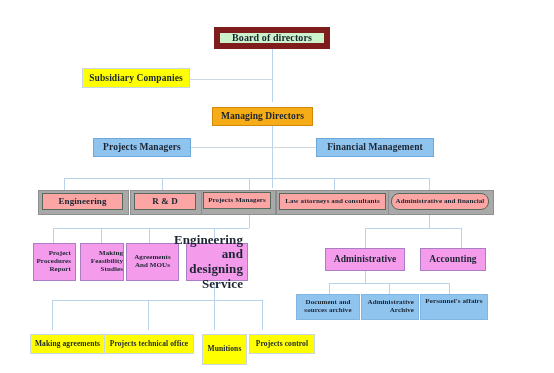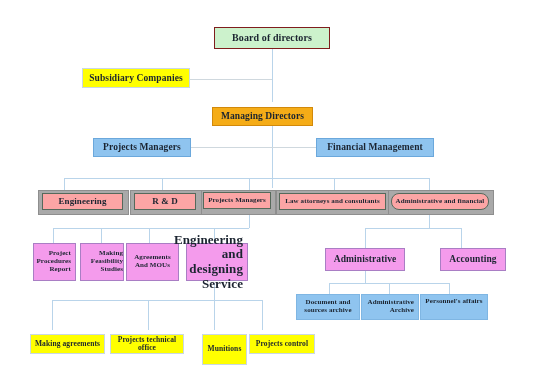--- a/index.html
+++ b/index.html
@@ -6,21 +6,21 @@
   body{width:554px;height:373px;overflow:hidden;
        font-family:"Liberation Serif","DejaVu Serif",serif;}
   #canvas{position:relative;width:554px;height:373px;background:#fff;}
 
   .node{position:absolute;box-sizing:border-box;display:flex;
         align-items:center;justify-content:center;text-align:center;
         color:#1b2430;line-height:1.12;letter-spacing:.1px;
         font-weight:700;z-index:5;}
 
   
-  .c-green{background:#ccf2cc;border:1px solid #7f1d1d;}
+  .c-green{background:#ccf2cc;border:6px solid #7f1d1d;}
   .c-yellow{background:#ffff00;border:1px solid #c9d7e4;}
   .c-orange{background:#f5ac17;border:1px solid #d2890a;}
   .c-blue{background:#8fc4ef;border:1px solid #6ba8dc;}
   .c-blue2{background:#8fc4ef;border:1px solid #7fb6e3;}
   .c-pink{background:#f49bec;border:1px solid #a97ec4;}
   .c-olive{background:#fca5a5;border:1px solid #56695b;}
 
   
   .frame{position:absolute;background:#a9a9a9;border:1px solid #8e8e8e;z-index:4;}
 
@@ -100,24 +100,24 @@
 
   <div class="frame" style="left:388px;top:190px;width:104px;height:23px;"></div>
   <div class="node c-olive" style="left:391px;top:193px;width:98px;height:17px;font-size:7px;border-radius:8px;">Administrative and financial</div>
 
   <div class="node c-pink t-right" style="left:33px;top:243px;width:43px;height:38px;font-size:7px;">Project Procedures Report</div>
   <div class="node c-pink" style="left:80px;top:243px;width:44px;height:38px;font-size:7px;justify-content:flex-start;text-align:right;padding-left:3px;">Making Feasibility Studies</div>
   <div class="node c-pink" style="left:126px;top:243px;width:53px;height:38px;font-size:7px;">Agreements And MOUs</div>
   <div class="node c-pink t-right" style="left:186px;top:243px;width:62px;height:38px;font-size:13px;">Engineering and designing Service</div>
 
   <div class="node c-pink" style="left:325px;top:248px;width:80px;height:23px;font-size:9.5px;">Administrative</div>
-  <div class="node c-pink" style="left:440px;top:248px;width:66px;height:23px;font-size:9.5px;">Accounting</div>
+  <div class="node c-pink" style="left:420px;top:248px;width:66px;height:23px;font-size:9.5px;">Accounting</div>
 
   <div class="node c-blue2" style="left:296px;top:294px;width:64px;height:26px;font-size:7px;">Document and sources archive</div>
   <div class="node c-blue2" style="left:420px;top:294px;width:68px;height:26px;font-size:7px;align-items:flex-start;padding-top:3px;">Personnel's affairs</div>
   <div class="node c-blue2 t-right" style="left:361px;top:294px;width:58px;height:26px;font-size:7px;">Administrative Archive</div>
 
   <div class="node c-yellow" style="left:30px;top:334px;width:75px;height:20px;font-size:7.5px;">Making agreements</div>
-  <div class="node c-yellow" style="left:110px;top:334px;width:74px;height:20px;font-size:7.5px;font-family:Liberation Serif, serif;">Projects technical office</div>
+  <div class="node c-yellow" style="left:104px;top:334px;width:90px;height:20px;font-size:7.5px;font-family:Liberation Serif, serif;">Projects technical office</div>
   <div class="node c-yellow" style="left:202px;top:334px;width:45px;height:31px;font-size:7.5px;">Munitions</div>
   <div class="node c-yellow" style="left:249px;top:334px;width:66px;height:20px;font-size:7.5px;">Projects control</div>
 
 </div>
 
 </body></html>

